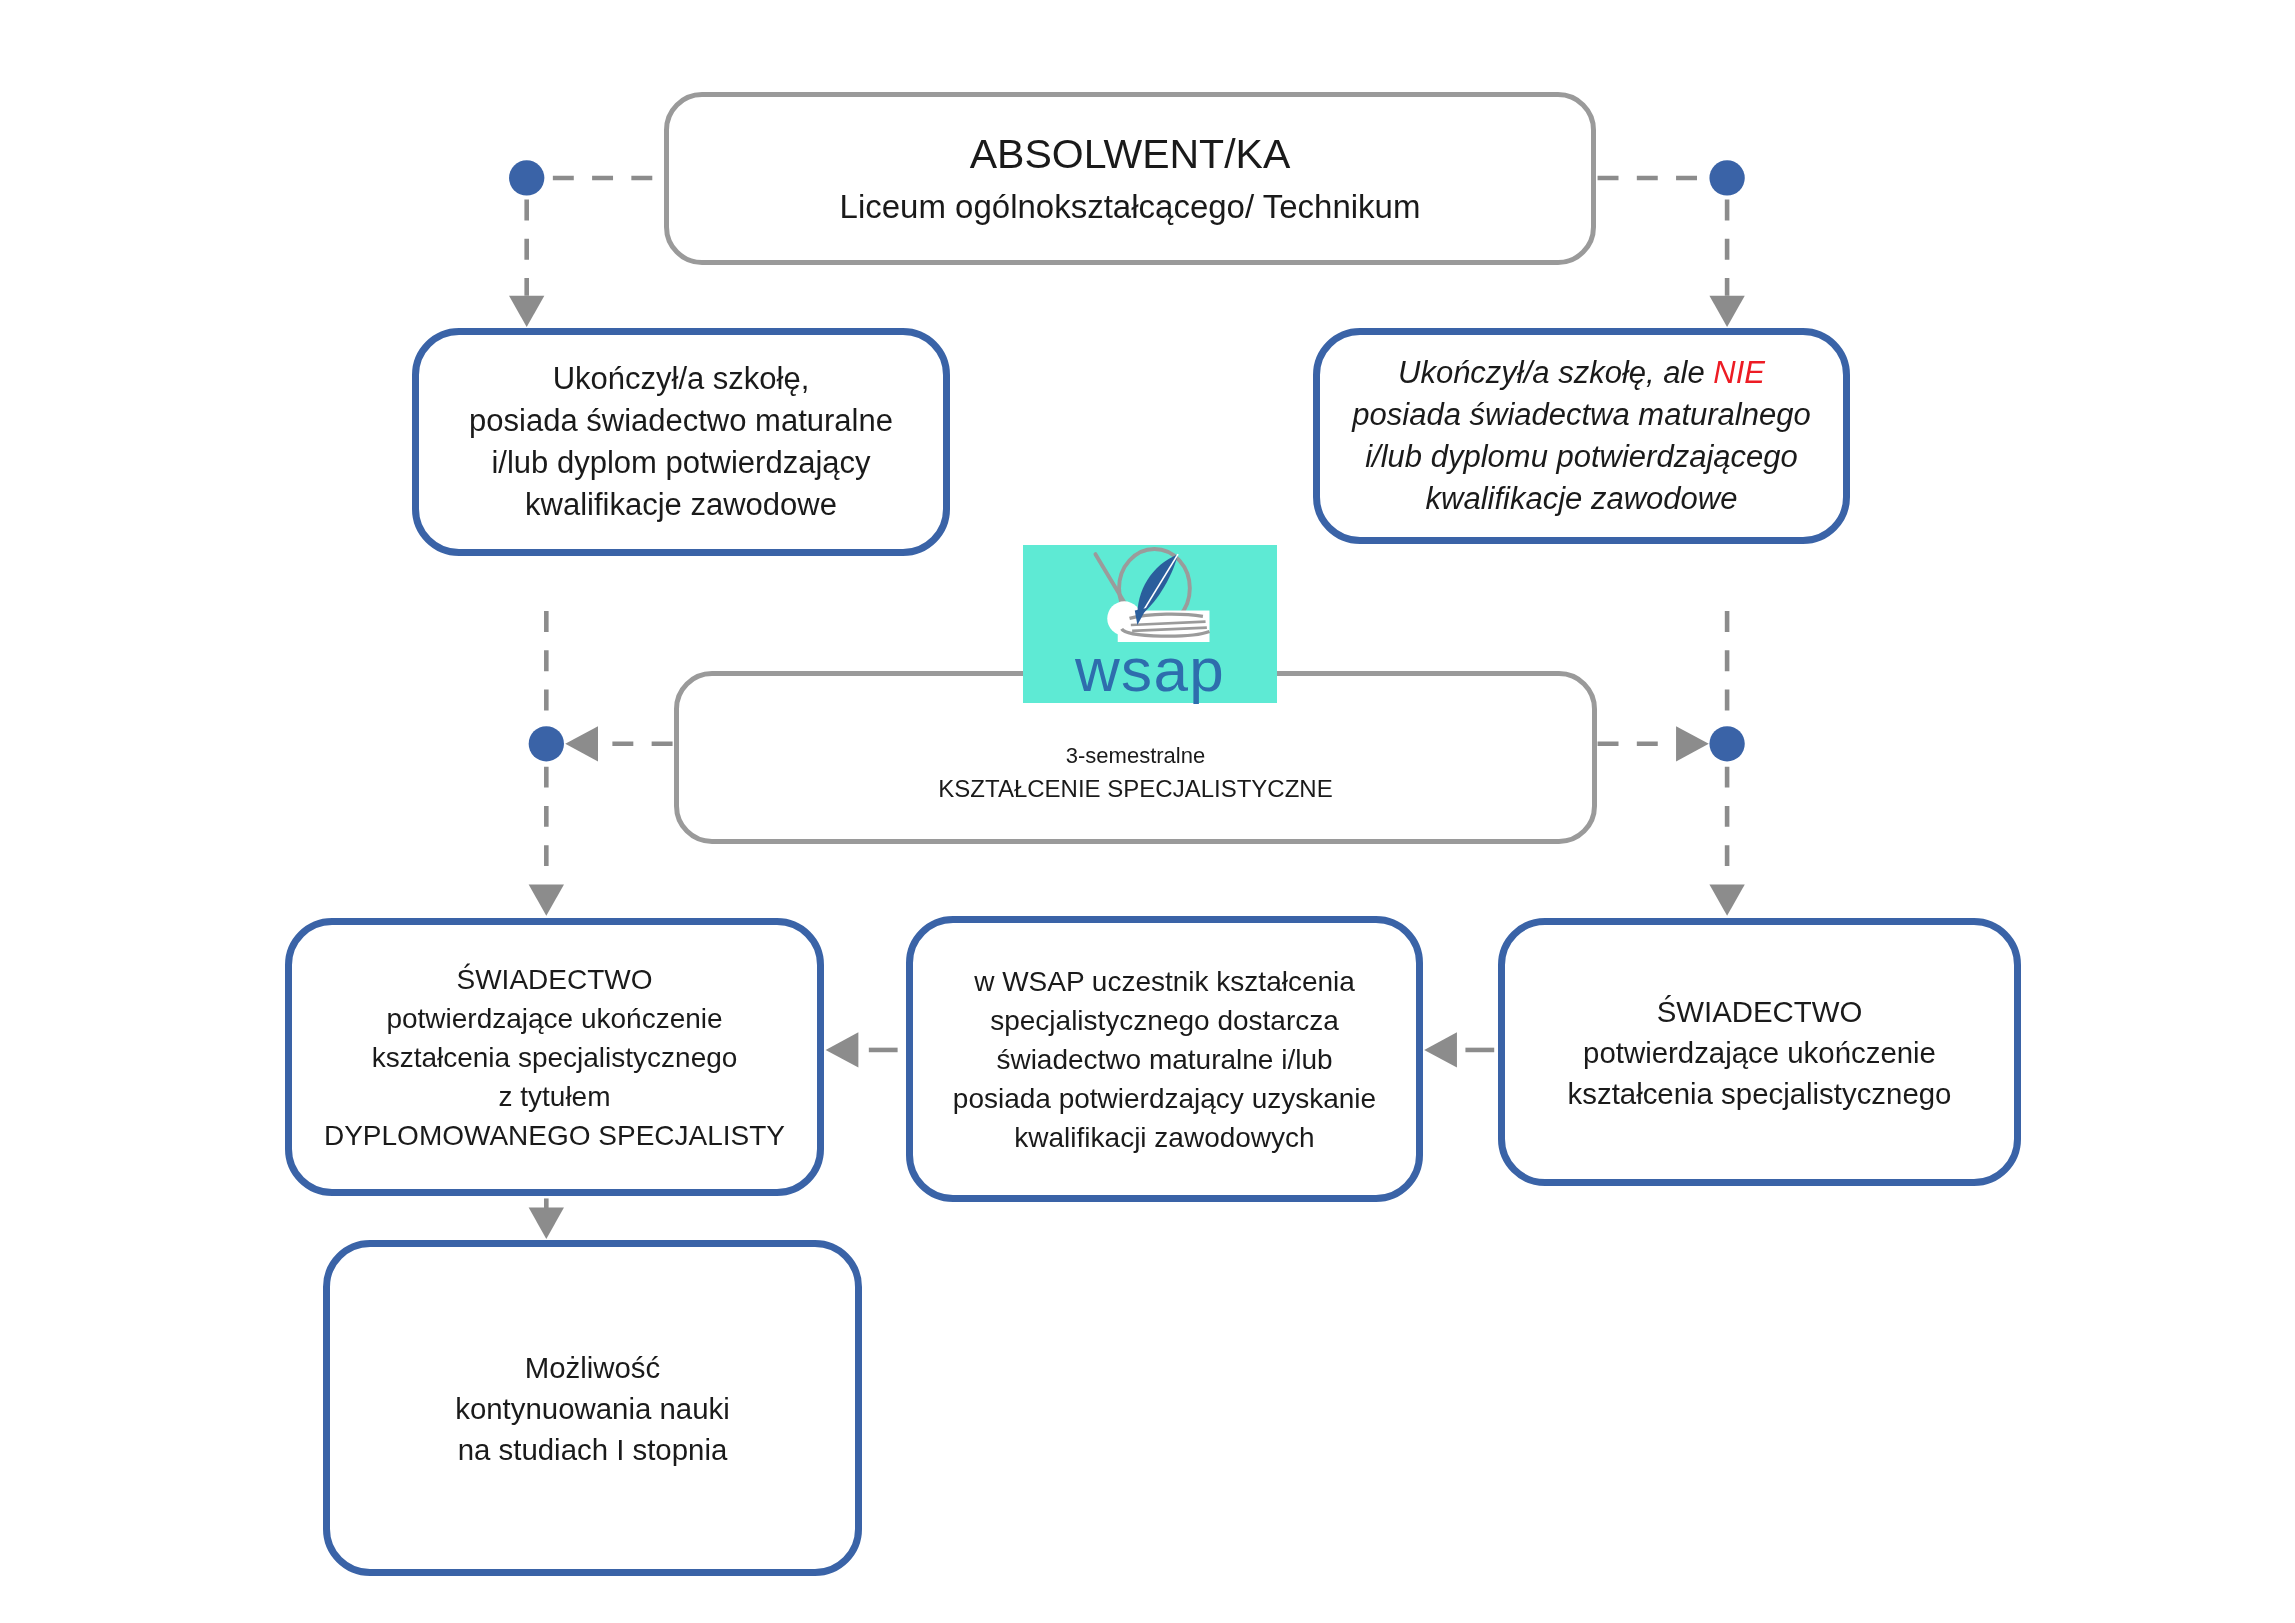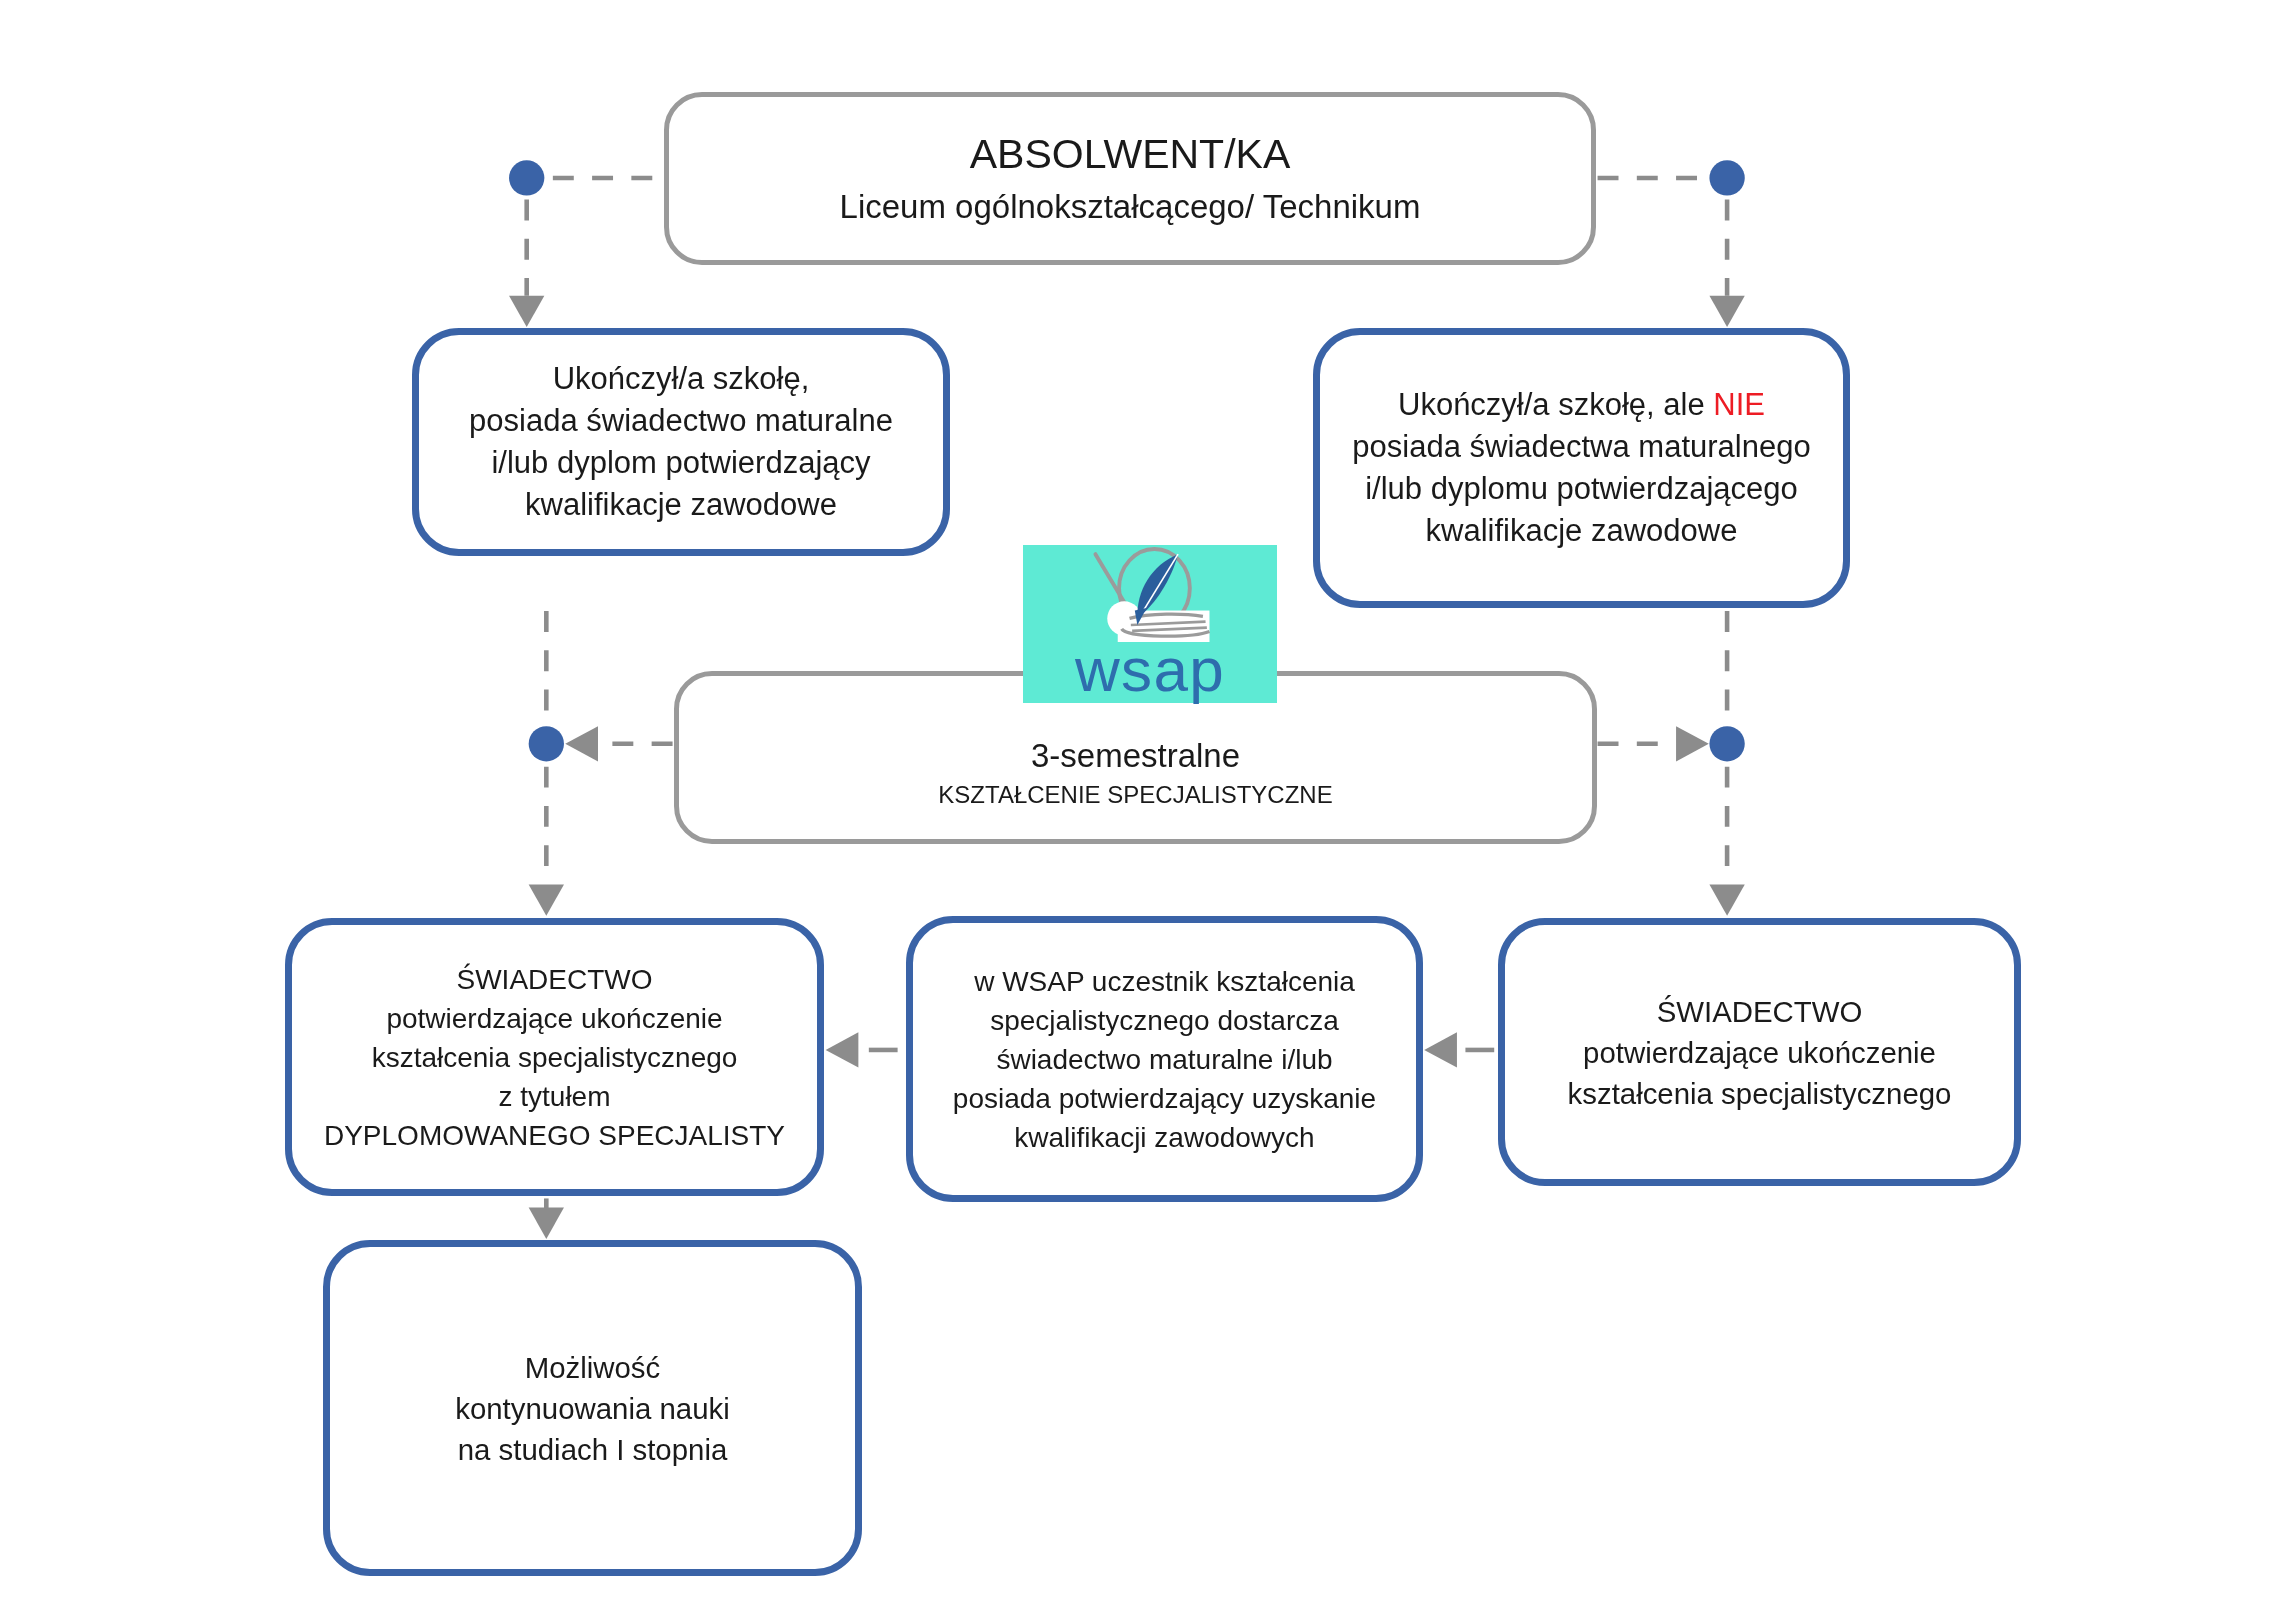--- a/index.html
+++ b/index.html
@@ -62,25 +62,25 @@
   }
   .line { white-space: nowrap; }
   .red  { color: var(--highlight-red, #ED1C24); }
 
   
   #box-top          { left: 664px; top: 92px;  width: 932px; height: 173px; }
   #box-top .t1      { font-size: 41px; letter-spacing: 0px; margin-bottom: 9.2px; }
   #box-top .t2      { font-size: 33px; }
 
   #box-left         { left: 412px;  top: 328px;  width: 538px;  height: 228px; }
-  #box-right        { left: 1313px; top: 328px;  width: 537px;  height: 280px; }
+  #box-right        { left: 1313px; top: 328px;  width: 537px;  height: 216px; font-style: italic; }
   #box-left .line, #box-right .line { font-size: 31px; line-height: 42px; }
 
   #box-center       { left: 674px; top: 671px; width: 923px; height: 173px; }
-  #box-center .t1   { font-size: 33px; margin-top: 31px; margin-bottom: 5.2px; }
+  #box-center .t1   { font-size: 22px; margin-top: 31px; margin-bottom: 5.2px; }
   #box-center .t2   { font-size: 24px; }
 
   #box-bl           { left: 285px;  top: 918px; width: 539px;  height: 278px; }
   #box-bl .line     { font-size: 28px; line-height: 39px; }
 
   #box-bm           { left: 906px; top: 916px; width: 517px;  height: 286px; }
   #box-bm .line     { font-size: 28px; line-height: 39px; }
 
   #box-br           { left: 1498px; top: 918px; width: 523px;  height: 268px; }
   #box-br .line     { font-size: 29.4px; line-height: 41px; }

